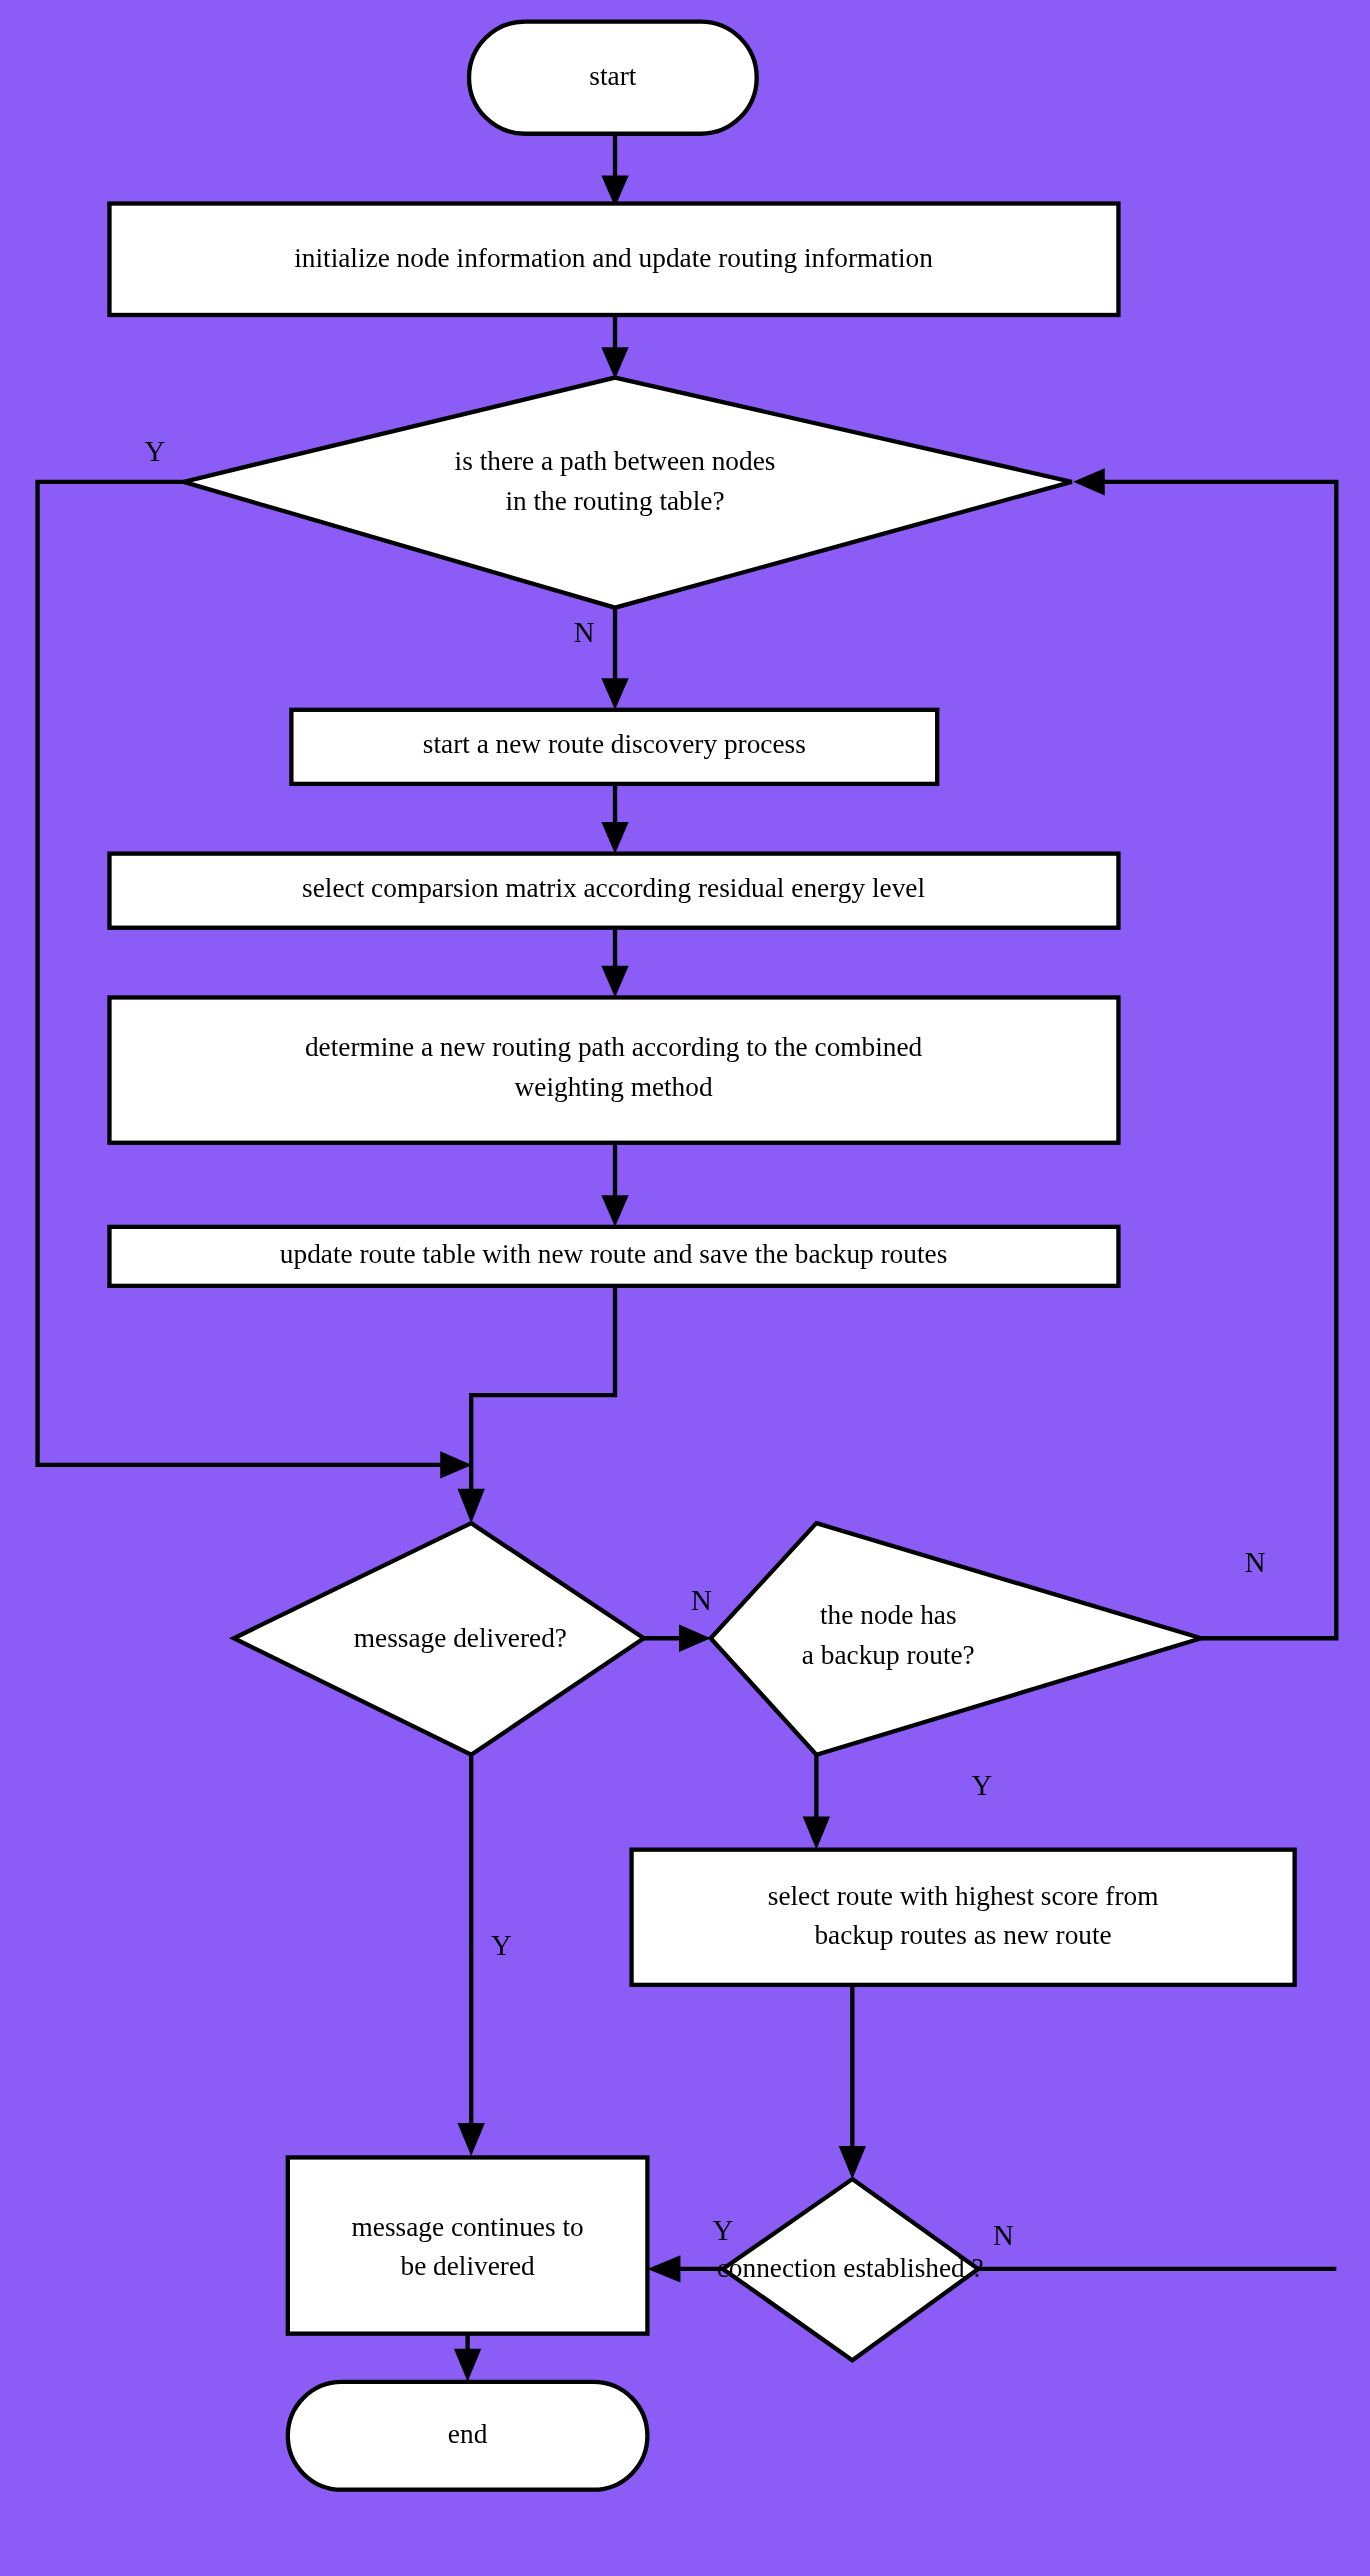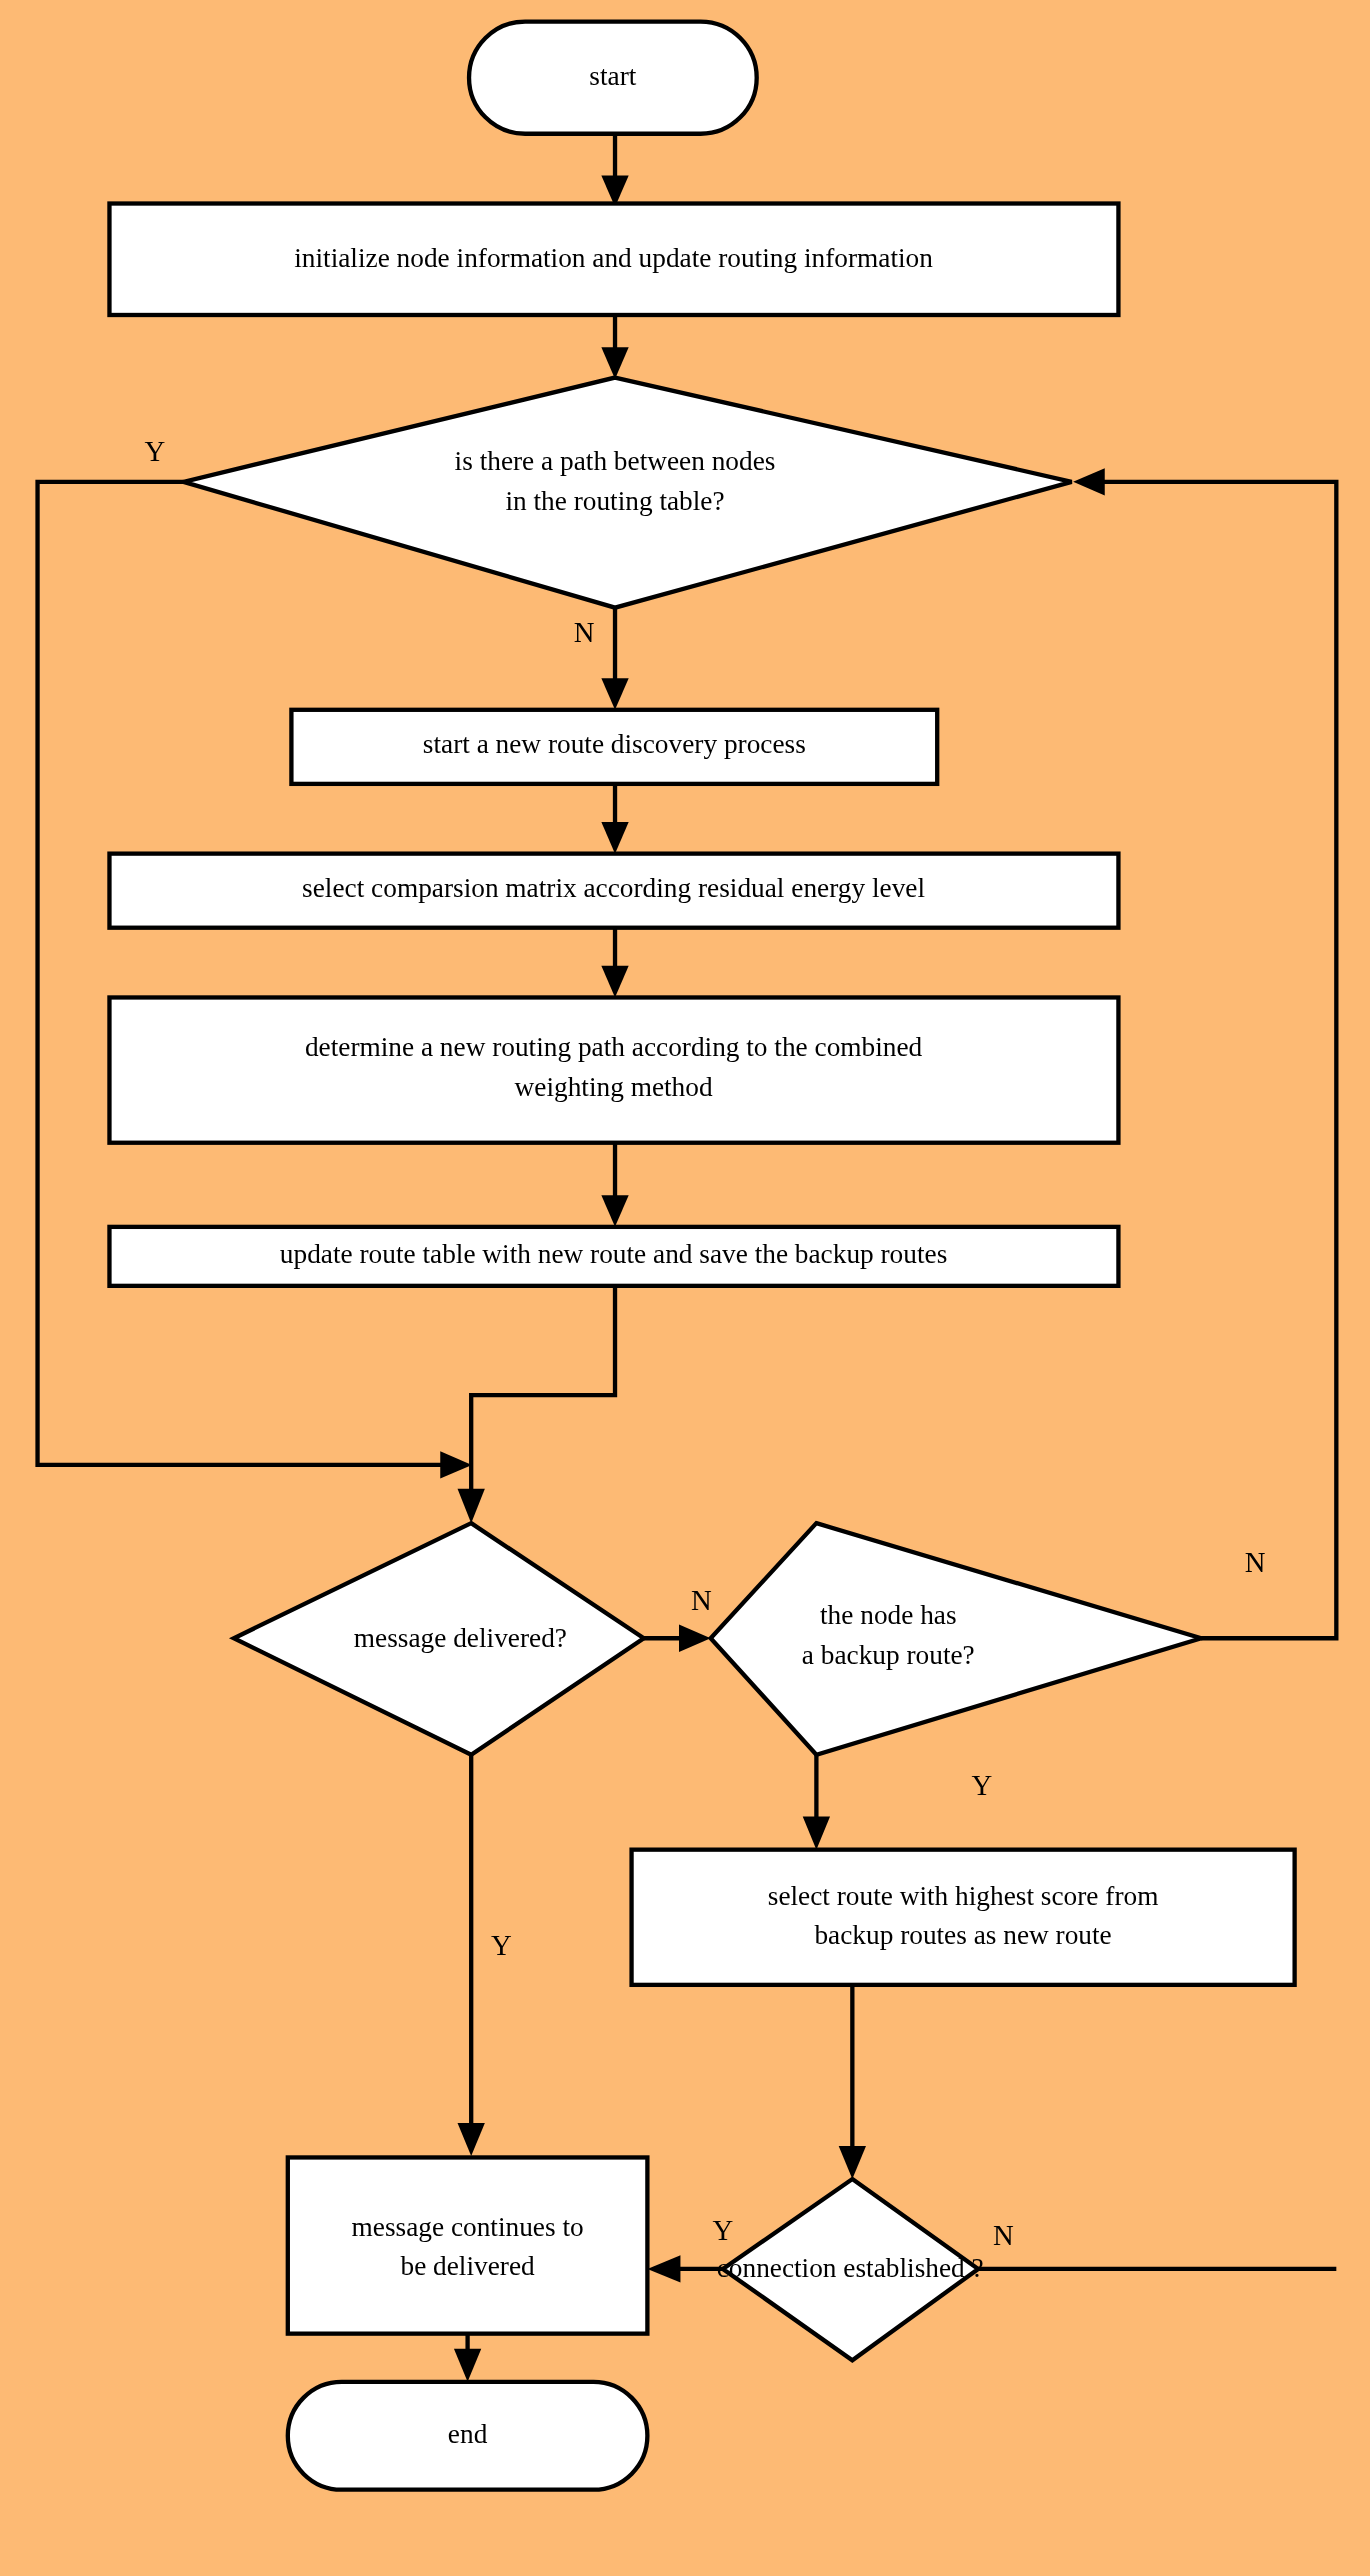--- a/index.html
+++ b/index.html
@@ -4,21 +4,21 @@
 <style>
   html, body {
     margin: 0;
     padding: 0;
     background: #ffffff;
   }
   #flowchart-root {
     position: relative;
     width: 1371px;
     height: 2576px;
-    background: #fdba74;
+    background: #8b5cf6;
     font-family: "Liberation Serif", "DejaVu Serif", serif;
   }
   svg.chart-canvas {
     display: block;
     width: 1371px;
     height: 2576px;
   }
   .shape-outline {
     fill: #ffffff;
     stroke: #000000;

